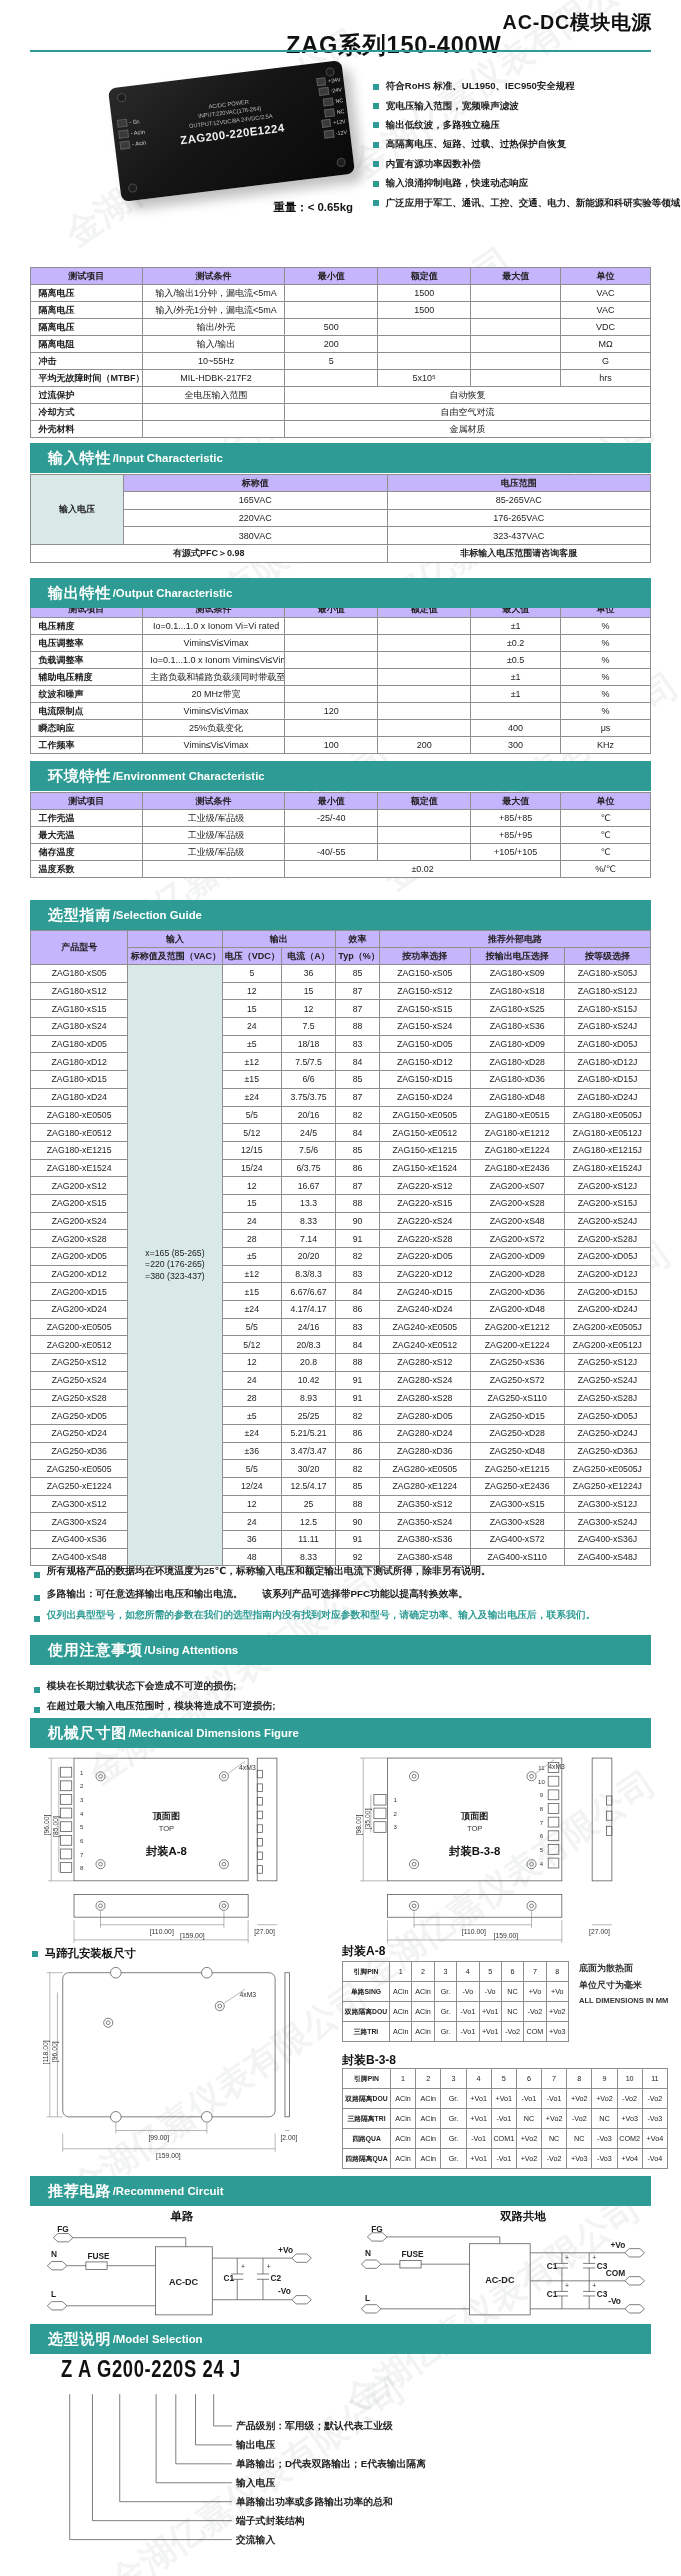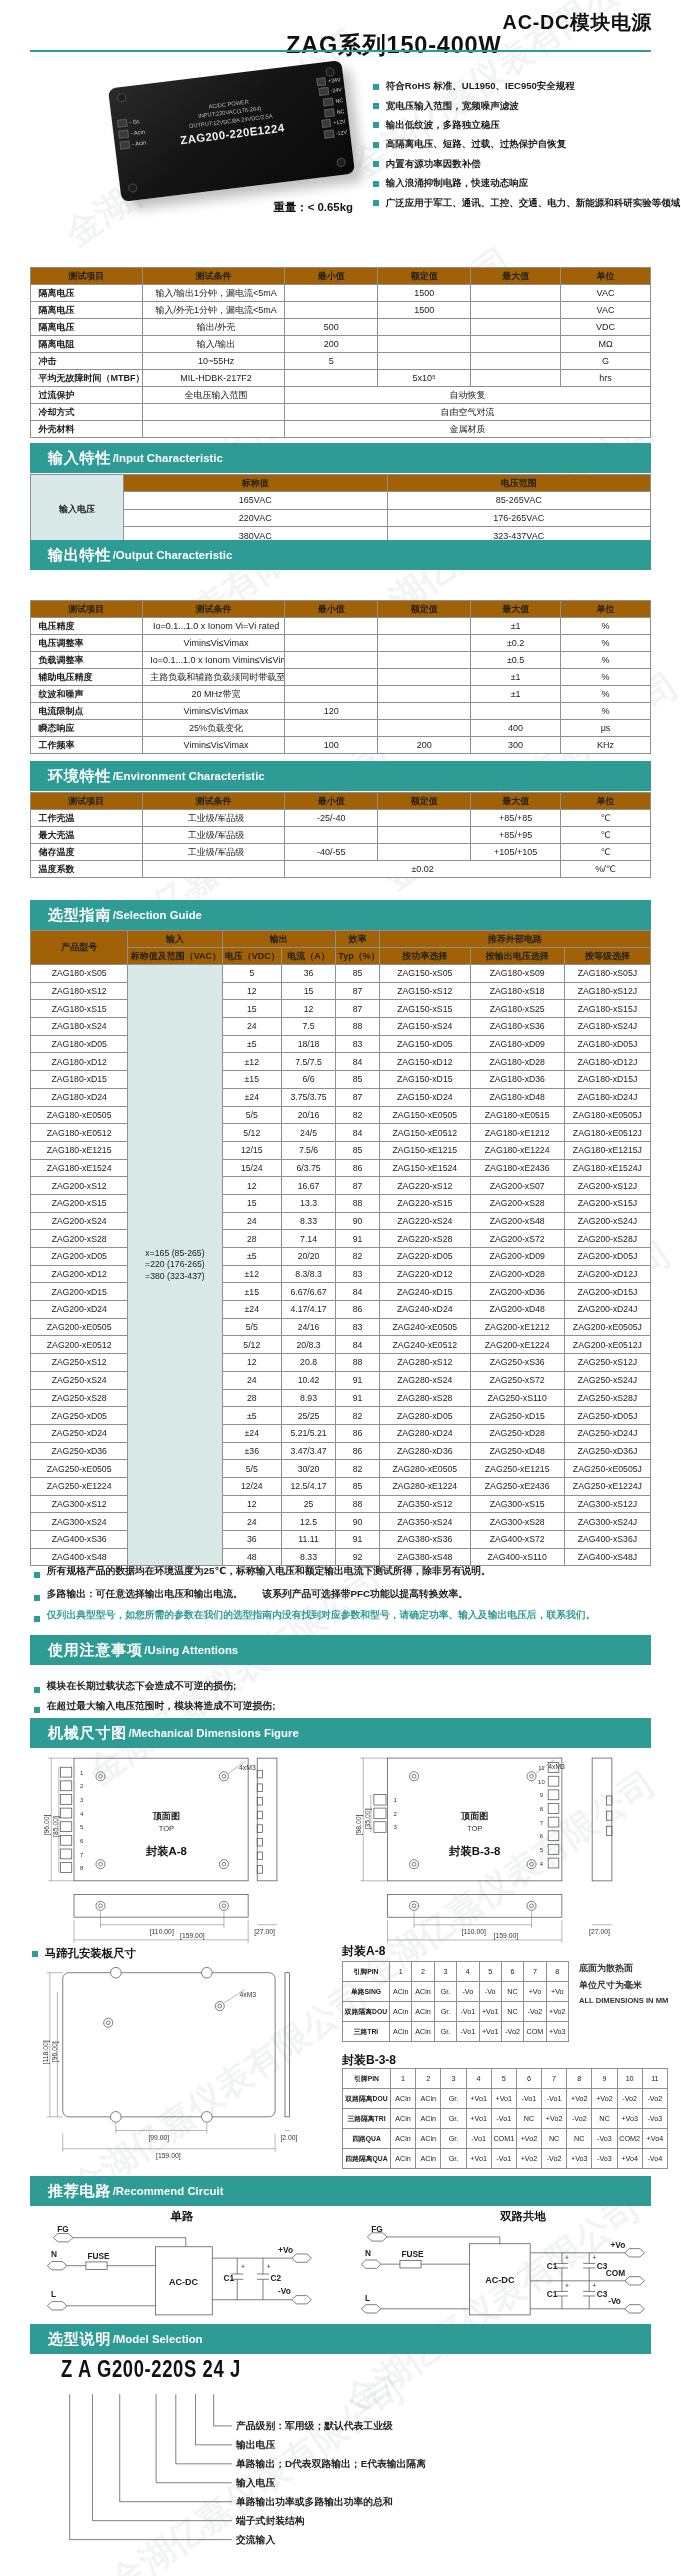--- a/index.html
+++ b/index.html
@@ -39,21 +39,21 @@
   
   .secbar{position:absolute;left:30px;width:621px;height:30px;background:#2E9C94;color:#fff;
           display:flex;align-items:center;padding-left:18px;box-sizing:border-box;z-index:2;}
   .secbar .zh{font-size:15px;font-weight:bold;letter-spacing:0.8px;}
   .secbar .en{font-size:11.4px;font-weight:bold;margin-left:1.5px;}
   
   .twrap{position:absolute;left:30px;width:621px;z-index:1;background:#fff;}
   table.t{border-collapse:collapse;table-layout:fixed;width:100%;font-size:9px;}
   .t th,.t td{border:0.8px solid #8f8f8f;text-align:center;padding:0 2.3px;overflow:hidden;
               white-space:nowrap;color:#222;}
-  .t th{background:#a16207;font-weight:bold;height:16px;font-size:9px;}
+  .t th{background:#c4b5fd;font-weight:bold;height:16px;font-size:9px;}
   table.t{border:0.8px solid #666;}
   .spec td{height:16px;}
   .spec td:first-child{font-weight:bold;text-align:left;padding-left:7.6px;}
   .spec td:nth-child(2){text-align:center;padding-left:7.6px;font-weight:normal;}
   .inp td{height:16.7px;}
   .inp .tealbg{background:#d9e9e7;font-weight:bold;}
   .inp .b{font-weight:bold;}
   .sel td{height:16.7px;font-size:8.7px;}
   .sel th{height:16px;}
   .sel .inputcell{background:#d9e9e7;white-space:pre-line;font-size:8.7px;line-height:11.4px;}
@@ -317,21 +317,21 @@
             <td>323-437VAC</td>
           </tr>
           <tr>
             <td colspan="2" class="b">有源式PFC＞0.98</td>
             <td class="b">非标输入电压范围请咨询客服</td>
           </tr>
         </tbody>
       </table>
   </div>
 
-  <div class="secbar" style="top:540px">
+  <div class="secbar" style="top:578px">
     <span class="zh">输出特性</span>
     <span class="en">/Output Characteristic</span>
   </div>
   <div class="twrap" style="top:600px">
     <table class="t spec">
       <colgroup>
           <col style="width:18%">
           <col style="width:23%">
           <col style="width:15%">
           <col style="width:15%">

